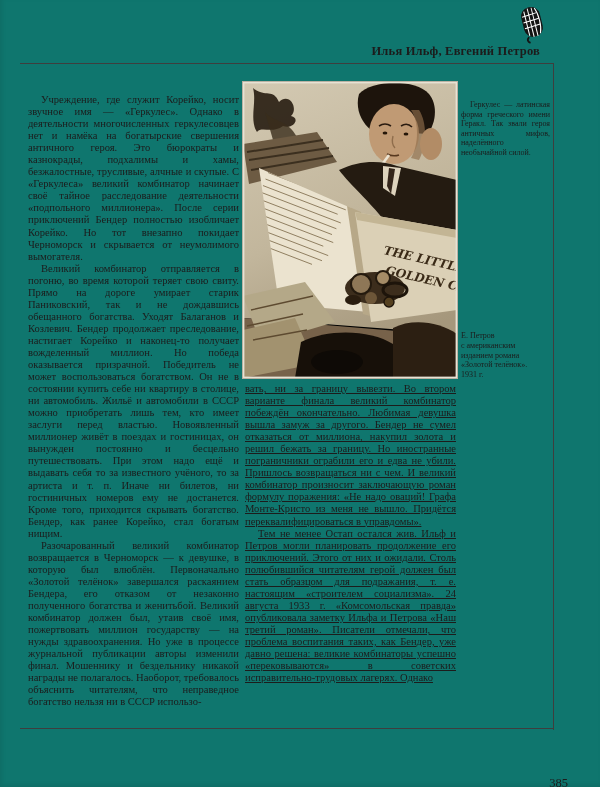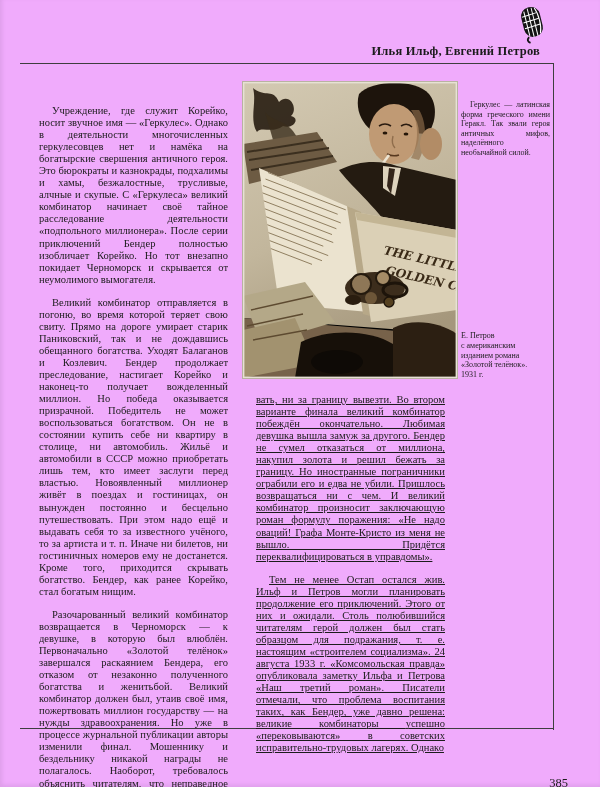--- a/index.html
+++ b/index.html
@@ -5,40 +5,40 @@
   html,body{margin:0;padding:0;}
   body{
     width:600px;height:787px;
     background:#f6f5f1;
     font-family:"Liberation Serif","DejaVu Serif",serif;
     color:#1c1c1c;
     overflow:hidden;
   }
   .page{
     position:relative;width:600px;height:787px;
-    background:#f0abfc;
+    background:#0f766e;
     box-shadow:inset 2px -2px 4px rgba(0,0,0,0.08);
   }
   
   .ornament{position:absolute;left:516px;top:4px;width:32px;height:40px;}
   .header-author{
     position:absolute;top:44px;left:0;width:540px;
     text-align:right;font-size:12.5px;font-weight:bold;letter-spacing:.2px;
   }
   .rule{position:absolute;background:#3e3e3e;}
   .rule-top{left:20px;top:63px;width:534px;height:1.4px;}
   .rule-right{left:552.6px;top:63px;width:1.4px;height:667px;}
   .rule-bottom{left:20px;top:728px;width:534px;height:1.4px;}
   
   .col{
     position:absolute;
     font-size:10.55px;line-height:12.05px;
     text-align:justify;
   }
-  .col p{margin:11px;text-indent:13px;}
+  .col p{margin:0;text-indent:13px;}
   .col p.no-indent{text-indent:0;}
   .col-left{left:28px;top:94px;width:211px;}
   .col-right{left:245px;top:383px;width:211px;text-decoration:underline;}
   
   .margin-note{
     position:absolute;left:461px;top:100px;width:89px;
     font-size:8px;line-height:9.6px;text-align:justify;
   }
   .margin-note .tx{text-indent:9px;display:block;}
   .photo-caption{

